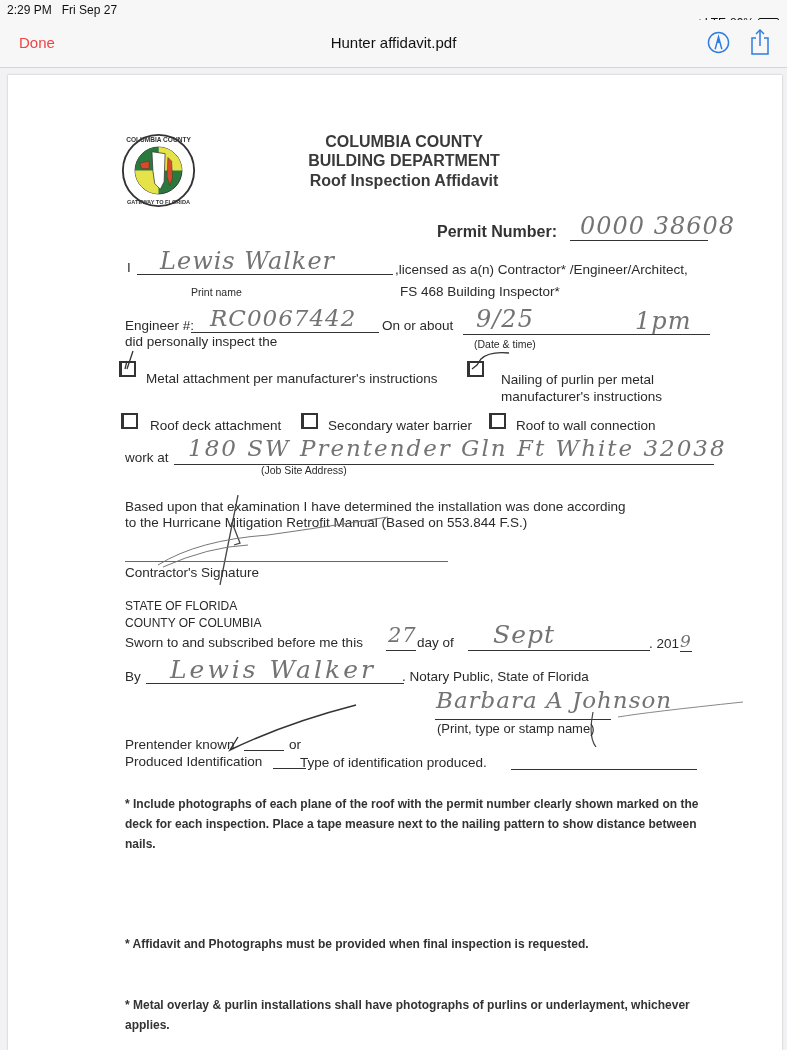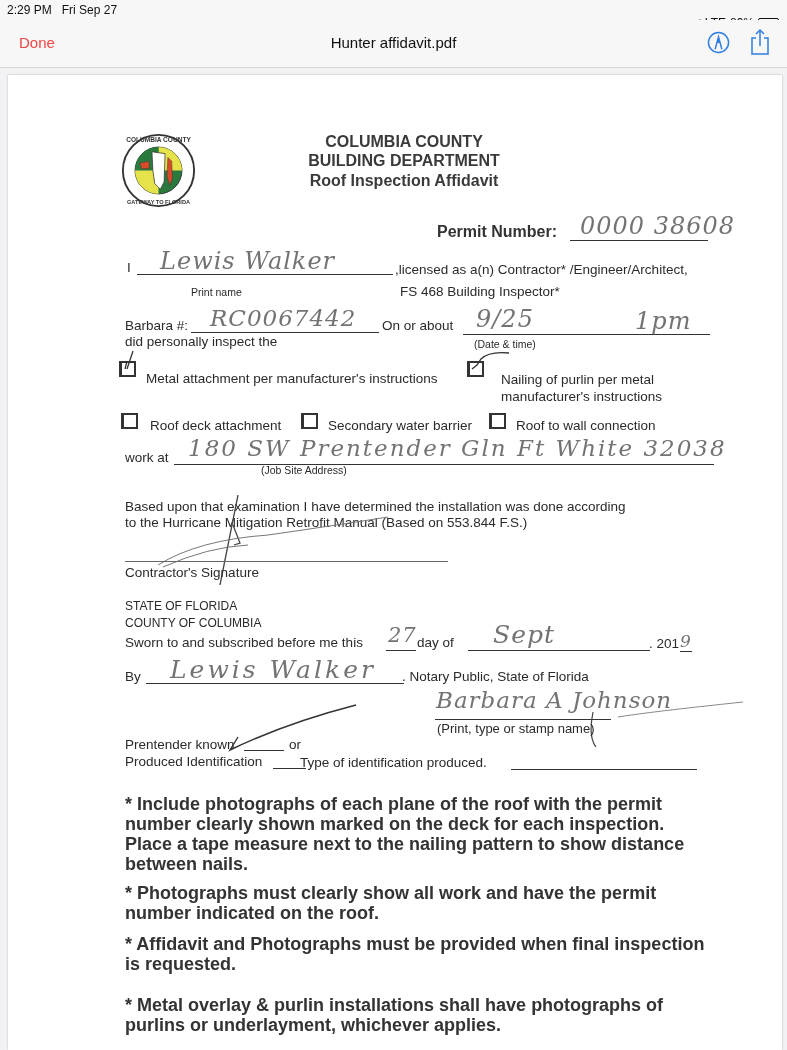--- a/index.html
+++ b/index.html
@@ -23,21 +23,21 @@
 
   .page { position: absolute; left: 8px; top: 75px; width: 774px; height: 975px; background: #fff; box-shadow: 0 0 2px rgba(0,0,0,0.25); }
 
   .abs { position: absolute; white-space: nowrap; }
   .hdr { font-weight: bold; color: #3a3a3a; font-size: 16px; text-align: center; line-height: 20px; }
   .txt { font-size: 13.5px; color: #2a2a2a; }
   .small { font-size: 10.5px; color: #2a2a2a; }
   .hw { font-family: "DejaVu Serif", serif; font-style: italic; color: #737373; letter-spacing: 1px; }
   .line { position: absolute; border-bottom: 1px solid #333; }
   .cb { position: absolute; width: 17px; height: 16px; border: 2px solid #333; border-left-width: 3px; background: #fff; }
-  .note { font-size: 18px; font-weight: bold; color: #333; line-height: 20px; white-space: normal; width: 580px; }
+  .note { font-size: 12px; font-weight: bold; color: #333; line-height: 20px; white-space: normal; width: 580px; }
 
   .logo { position: absolute; left: 113px; top: 58px; width: 75px; height: 75px; }
 </style>
 </head>
 <body>
 
 <div class="statusbar">
   <span class="time"><span>2:29 PM</span>&nbsp;&nbsp;&nbsp;<span>Fri Sep 27</span></span>
   <span class="right">
     <span class="signal">
@@ -92,21 +92,21 @@
   <div class="line" style="left:562px;top:165px;width:138px;"></div>
   <div class="abs hw" style="left:572px;top:137px;font-size:24px;">0000 38608</div>
 
   <div class="abs txt" style="left:119px;top:185px;">I</div>
   <div class="line" style="left:129px;top:199px;width:256px;"></div>
   <div class="abs hw" style="left:152px;top:172px;font-size:24px;">Lewis Walker</div>
   <div class="abs txt" style="left:387px;top:187px;">,licensed as a(n) Contractor* /Engineer/Architect,</div>
   <div class="abs small" style="left:183px;top:211px;">Print name</div>
   <div class="abs txt" style="left:392px;top:209px;">FS 468 Building Inspector*</div>
 
-  <div class="abs txt" style="left:117px;top:243px;">Barbara #:</div>
+  <div class="abs txt" style="left:117px;top:243px;">Engineer #:</div>
   <div class="line" style="left:183px;top:257px;width:188px;"></div>
   <div class="abs hw" style="left:202px;top:230px;font-size:23px;">RC0067442</div>
   <div class="abs txt" style="left:374px;top:243px;">On or about</div>
   <div class="line" style="left:455px;top:259px;width:247px;"></div>
   <div class="abs hw" style="left:468px;top:230px;font-size:24px;">9/25</div>
   <div class="abs hw" style="left:627px;top:232px;font-size:24px;">1pm</div>
   <div class="abs txt" style="left:117px;top:259px;">did personally inspect the</div>
   <div class="abs small" style="left:466px;top:263px;">(Date &amp; time)</div>
 
   <div class="cb" style="left:111px;top:286px;">
@@ -176,16 +176,15 @@
   </svg>
   <div class="abs txt" style="left:117px;top:662px;">Prentender known</div>
   <div class="line" style="left:236px;top:675px;width:40px;"></div>
   <div class="abs txt" style="left:281px;top:662px;">or</div>
   <div class="abs txt" style="left:117px;top:679px;">Produced Identification</div>
   <div class="line" style="left:265px;top:693px;width:33px;"></div>
   <div class="abs txt" style="left:292px;top:680px;">Type of identification produced.</div>
   <div class="line" style="left:503px;top:694px;width:186px;"></div>
 
   <div class="abs note" style="left:117px;top:719px;">*  Include photographs of each plane of the roof with the permit number clearly shown marked on the deck for each inspection. Place a tape measure next to the nailing pattern to show distance between nails.</div>
-  <div class="abs note" style="left:117px;top:808px;">* Photographs must clearly show all work and have the permit number indicated on the roof.</div>
   <div class="abs note" style="left:117px;top:859px;">* Affidavit and Photographs must be provided when final inspection is requested.</div>
   <div class="abs note" style="left:117px;top:920px;">* Metal overlay &amp; purlin installations shall have photographs of purlins or underlayment, whichever applies.</div>
 </div>
 
 </body></html>

